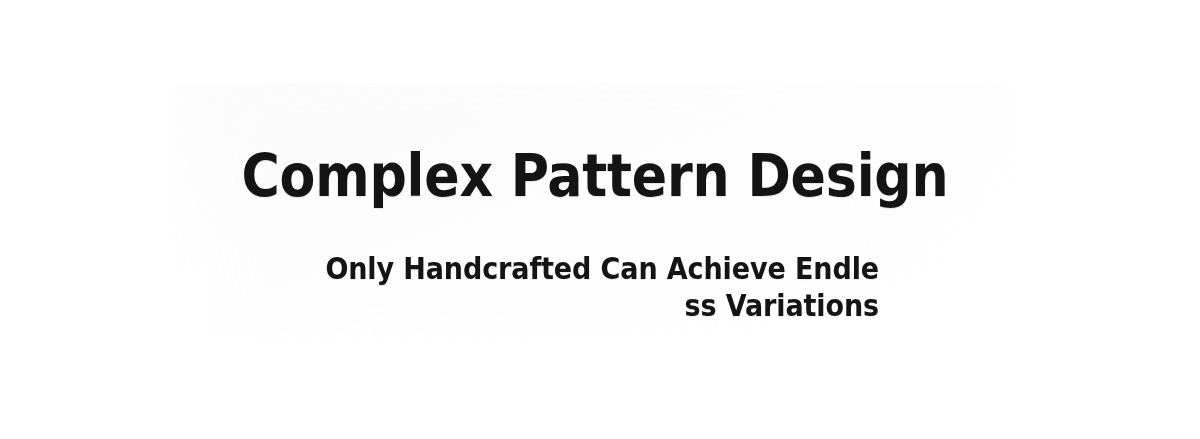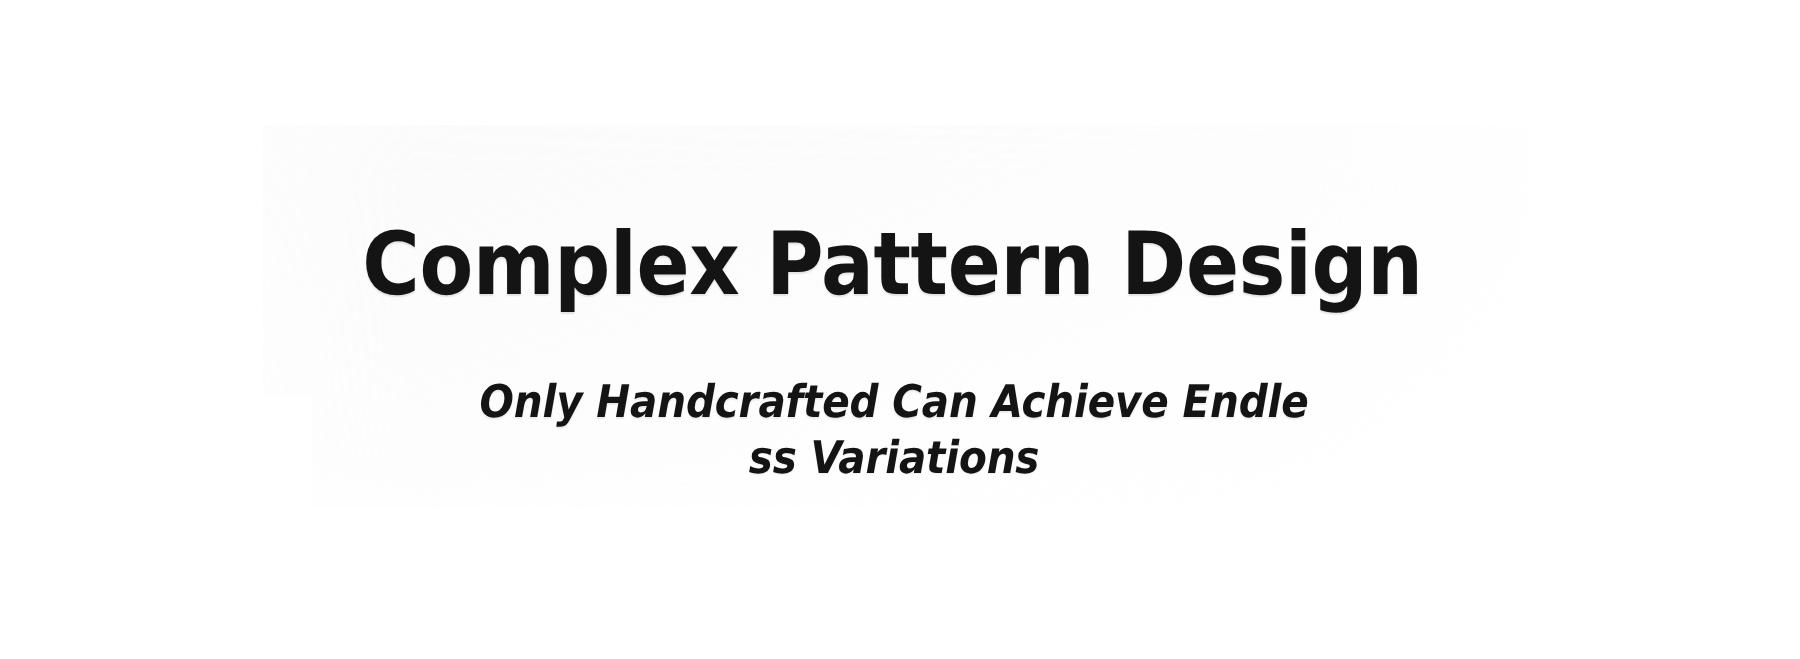--- a/index.html
+++ b/index.html
@@ -92,31 +92,30 @@
     color: #141414;
     white-space: nowrap;
     text-shadow: 0 1px 1px rgba(0,0,0,0.10);
   }
 
   .subtitle {
     position: absolute;
     left: 313px;
     top: 250px;
     width: 566px;
-    text-align: center;
+    text-align: right;
     font-family: "DejaVu Sans Condensed", "DejaVu Sans", sans-serif;
     font-weight: 700;
     font-size: 30px;
     line-height: 37px;
     letter-spacing: -0.1px;
     color: #141414;
     word-break: break-all;
     overflow-wrap: break-word;
     text-shadow: 0 1px 1px rgba(0,0,0,0.08);
-    font-style: italic;
   }
 </style>
 </head>
 <body>
 
 <div class="canvas">
 
   <div class="backdrop-panel"></div>
   <div class="backdrop-notch"></div>
   <div class="backdrop-tail"></div>

